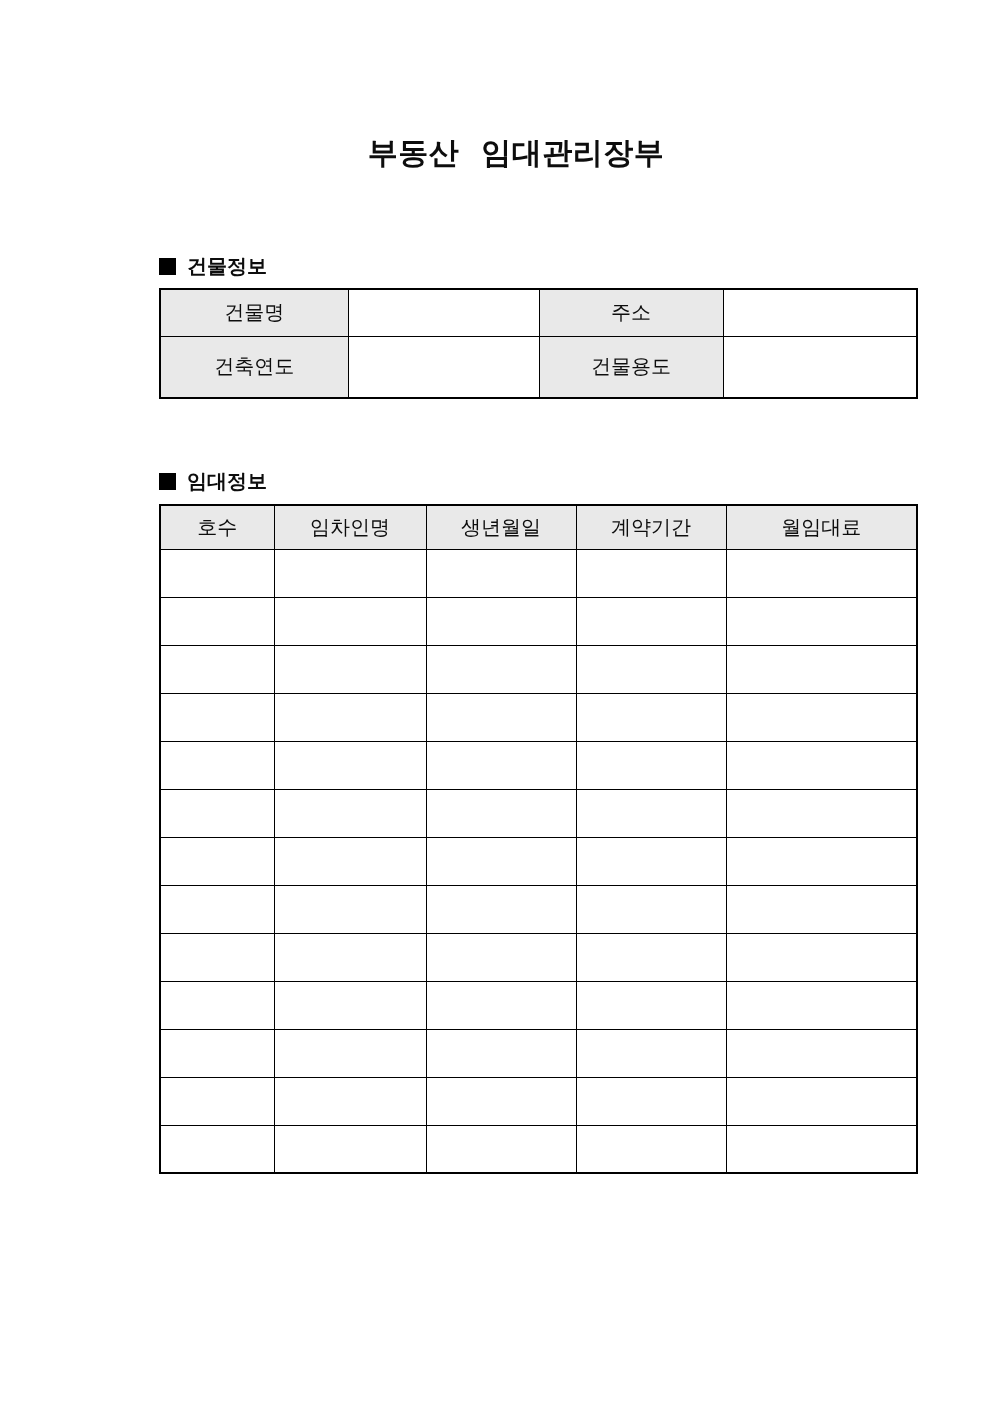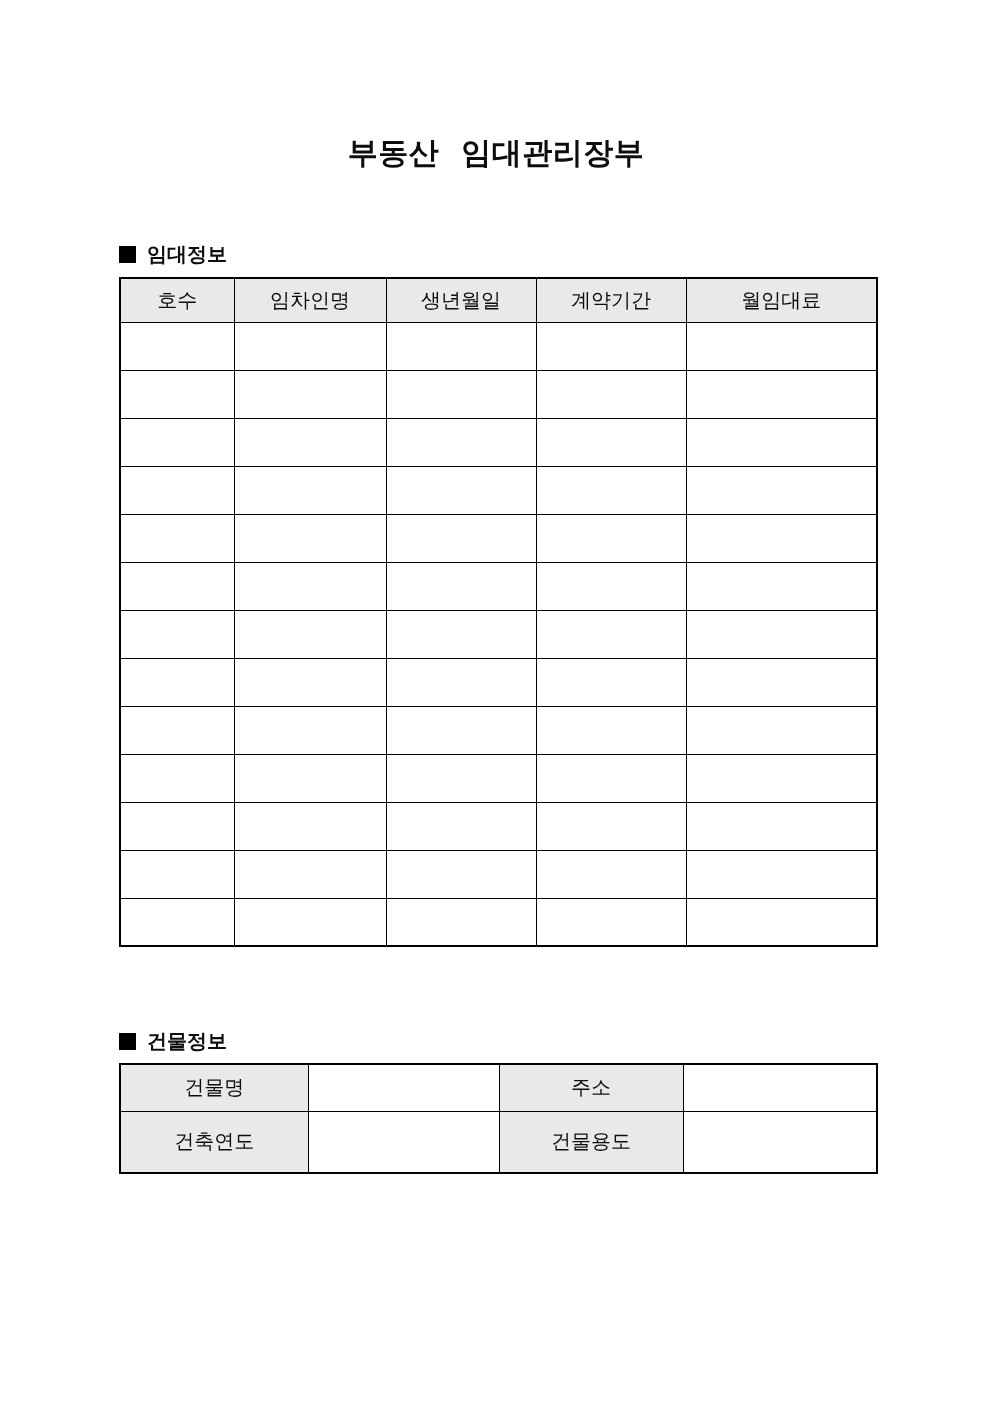--- a/index.html
+++ b/index.html
@@ -16,20 +16,21 @@
     background: var(--page-bg);
     font-family: "DejaVu Sans", "Liberation Sans", sans-serif;
     color: var(--text-color);
     overflow: hidden;
   }
   .page {
     width: 992px;
     height: 1403px;
     padding-top: 134px;
     position: relative;
+    padding-left: 40px;
   }
   .doc-title {
     margin: 0;
     width: 100%;
     text-align: center;
     font-size: 30px;
     font-weight: bold;
     line-height: 38px;
     letter-spacing: 0.5px;
     white-space: pre;
@@ -82,20 +83,50 @@
   .rental-table tbody td { height: 48px; background: #ffffff; }
 </style>
 </head>
 <body>
 
 <div class="page">
 
   <h1 class="doc-title">부동산  임대관리장부</h1>
 
   <div class="content">
+
+    <section>
+      <div class="section-heading heading-building">
+        <span class="bullet"></span>
+        <span>건물정보</span>
+      </div>
+
+      <table class="building-table">
+        <colgroup>
+          <col style="width:188px">
+          <col style="width:191px">
+          <col style="width:184px">
+          <col style="width:194px">
+        </colgroup>
+        <tbody>
+          <tr class="row-1">
+            <td class="label">건물명</td>
+            <td class="value"></td>
+            <td class="label">주소</td>
+            <td class="value"></td>
+          </tr>
+          <tr class="row-2">
+            <td class="label">건축연도</td>
+            <td class="value"></td>
+            <td class="label">건물용도</td>
+            <td class="value"></td>
+          </tr>
+        </tbody>
+      </table>
+    </section>
 
     <section>
       <div class="section-heading heading-rental">
         <span class="bullet"></span>
         <span>임대정보</span>
       </div>
 
       <table class="rental-table">
         <colgroup>
           <col style="width:114px">
@@ -203,44 +234,14 @@
               <td></td>
               <td></td>
               <td></td>
               <td></td>
               <td></td>
             </tr>
           </tbody>
       </table>
     </section>
 
-    <section>
-      <div class="section-heading heading-building">
-        <span class="bullet"></span>
-        <span>건물정보</span>
-      </div>
-
-      <table class="building-table">
-        <colgroup>
-          <col style="width:188px">
-          <col style="width:191px">
-          <col style="width:184px">
-          <col style="width:194px">
-        </colgroup>
-        <tbody>
-          <tr class="row-1">
-            <td class="label">건물명</td>
-            <td class="value"></td>
-            <td class="label">주소</td>
-            <td class="value"></td>
-          </tr>
-          <tr class="row-2">
-            <td class="label">건축연도</td>
-            <td class="value"></td>
-            <td class="label">건물용도</td>
-            <td class="value"></td>
-          </tr>
-        </tbody>
-      </table>
-    </section>
-
   </div>
 </div>
 
 </body></html>

